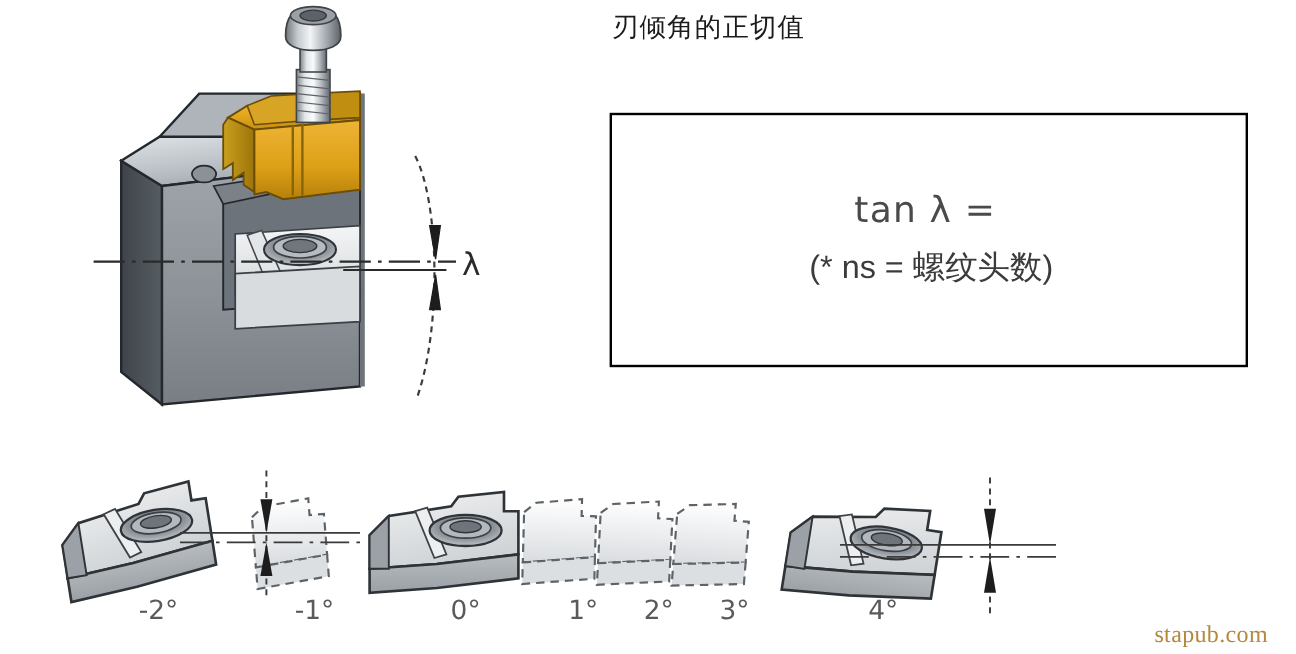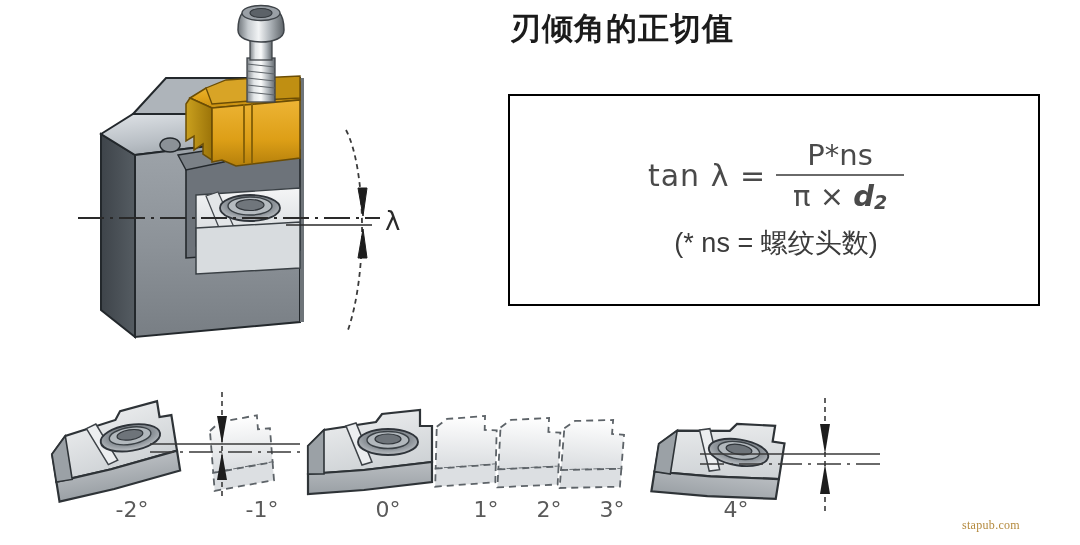--- a/index.html
+++ b/index.html
@@ -8,21 +8,21 @@
     background:#ffffff;
     font-family:"Liberation Sans","DejaVu Sans",sans-serif;
     overflow:hidden;
     position:relative;
   }
   .stage{position:absolute;left:0;top:0;width:1080px;height:545px;}
 
   
   .title{
     position:absolute;left:510px;top:8px;
-    font-size:31px;font-weight:bold;color:#1b1b1b;
+    font-size:22px;font-weight:normal;color:#1b1b1b;
     letter-spacing:1px;white-space:nowrap;
   }
 
   
   .formula-box{
     position:absolute;left:508px;top:94px;
     width:532px;height:212px;
     border:2px solid #000000;
     background:#ffffff;
     box-sizing:border-box;
@@ -56,21 +56,21 @@
   .eq-note{
     font-size:27px;color:#3b3b3b;
     font-family:Liberation Sans, sans-serif;
     margin-top:12px;letter-spacing:0px;
   }
 
   
   .watermark{
     position:absolute;left:962px;top:518px;
     font-family:"Liberation Serif","DejaVu Serif",serif;
-    font-size:12px;color:#b4893c;letter-spacing:0.3px;
+    font-size:20px;color:#b4893c;letter-spacing:0.3px;
   }
 
   
   .art{position:absolute;left:0;top:0;}
 
   
   .ang{
     position:absolute;top:497px;
     font-family:"DejaVu Sans",sans-serif;
     font-size:22px;color:#5a5a5a;
@@ -87,25 +87,20 @@
 <body>
 
 <div class="stage">
 
   <div class="title">刃倾角的正切值</div>
 
   <div class="formula-box">
     <div class="formula-wrap">
       <div class="eq-row">
         <span class="eq-lhs">tan λ  =</span>
-        <span class="frac">
-          <span class="frac-num">P*ns</span>
-          <span class="frac-bar"></span>
-          <span class="frac-den"><span>π × </span><span class="den-d">d</span><span class="den-sub">2</span></span>
-        </span>
       </div>
       <div class="eq-note">(* ns = 螺纹头数)</div>
     </div>
   </div>
 
   <svg class="art" width="1080" height="545" viewBox="0 0 1080 545">
     <defs>
       <linearGradient id="gScrewHead" x1="0" y1="0" x2="1" y2="0">
         <stop offset="0%" stop-color="#6f757a"></stop>
         <stop offset="22%" stop-color="#c6cbcf"></stop>

